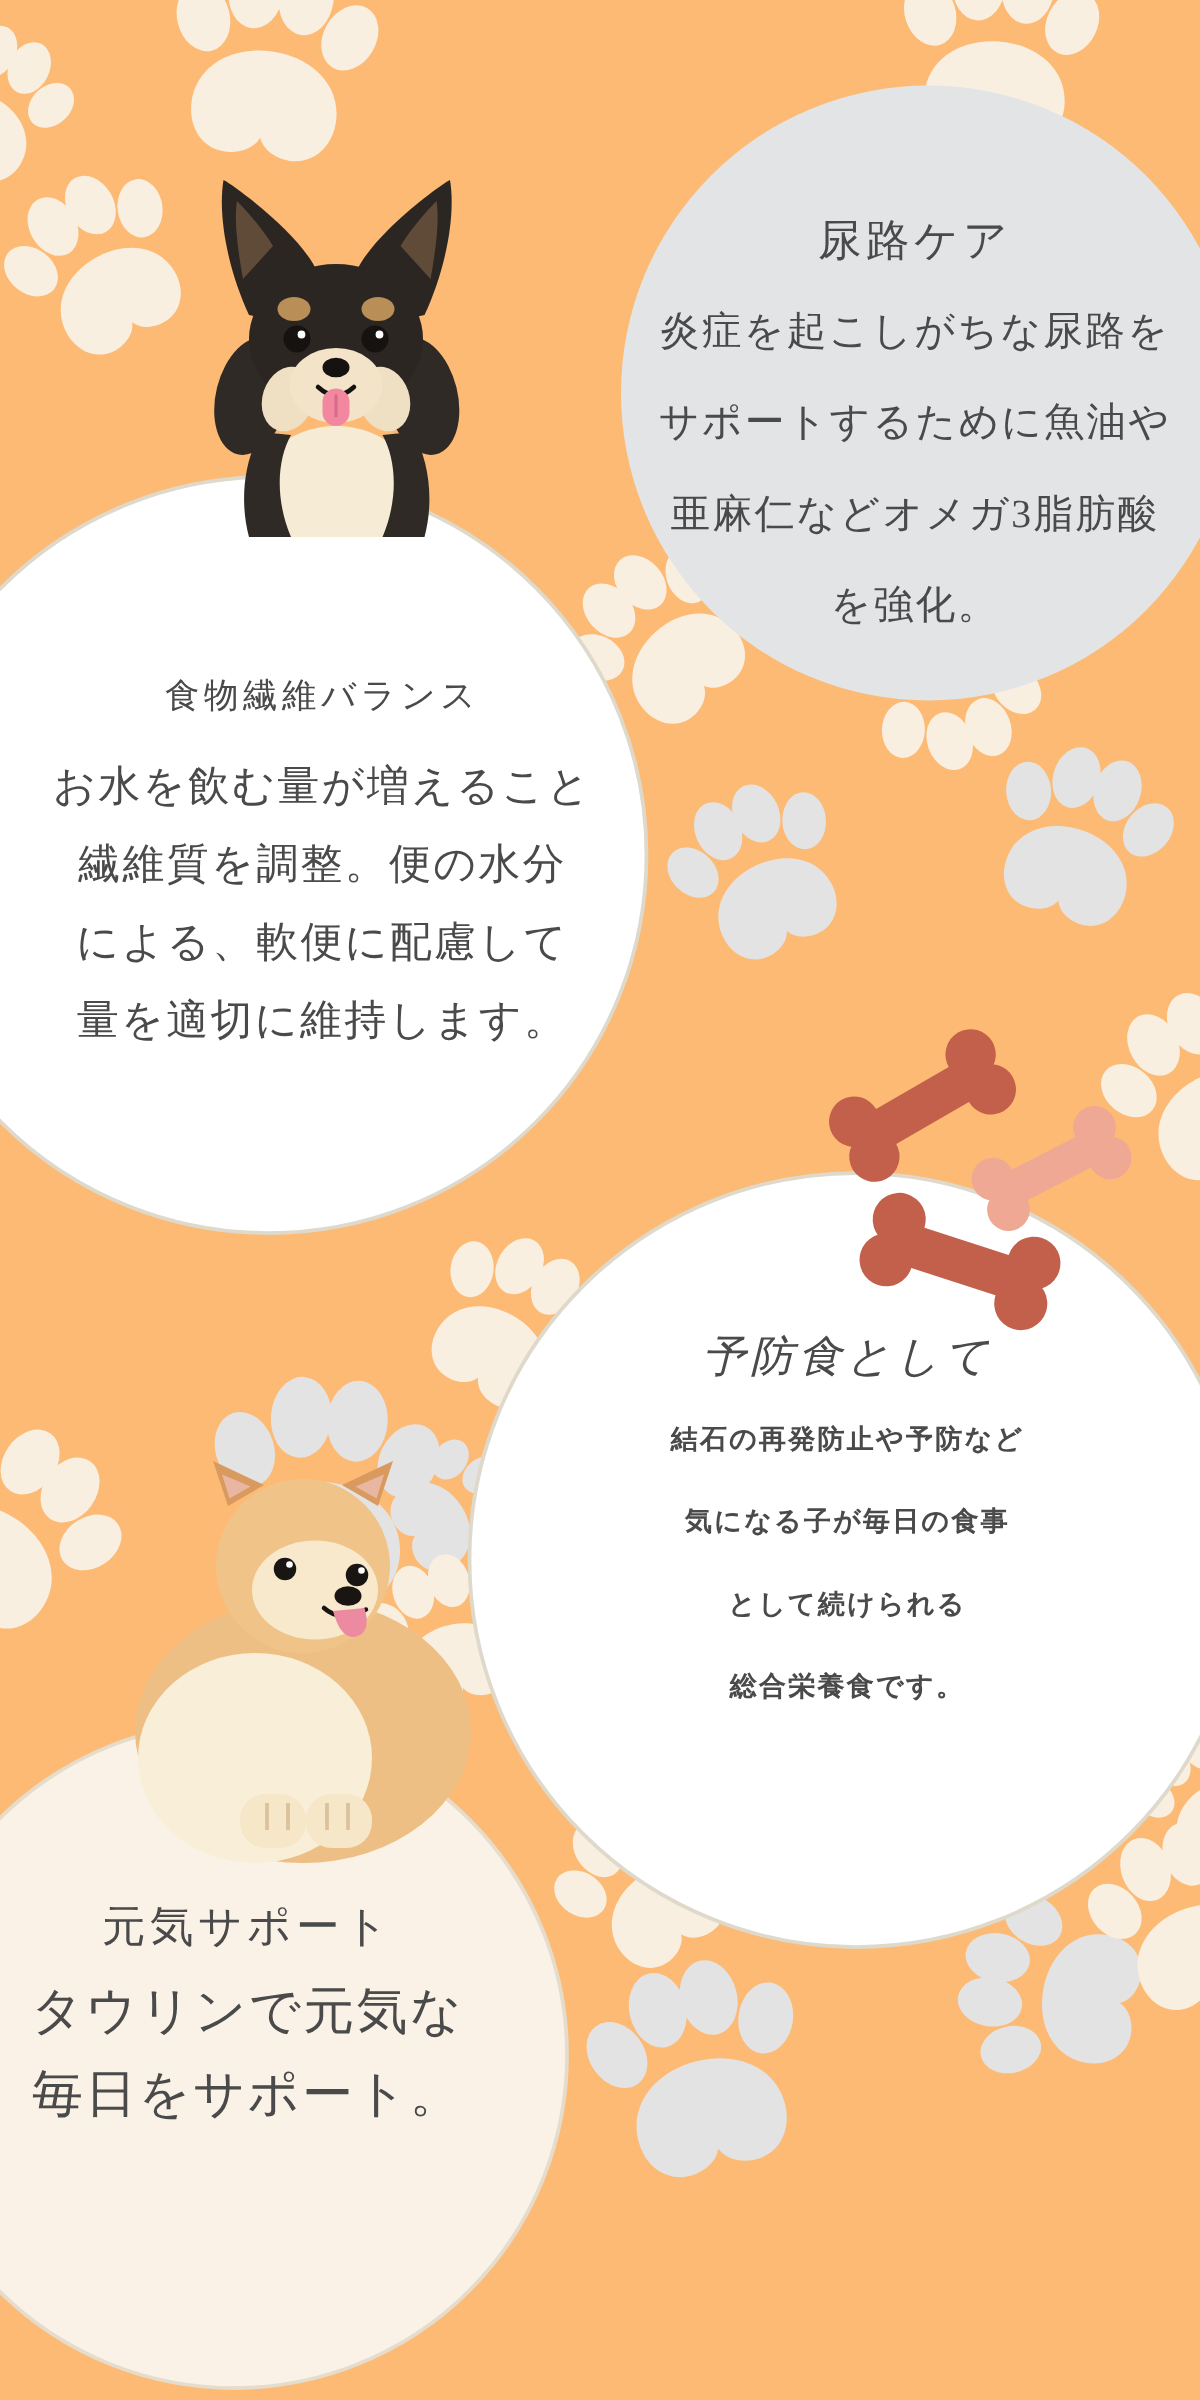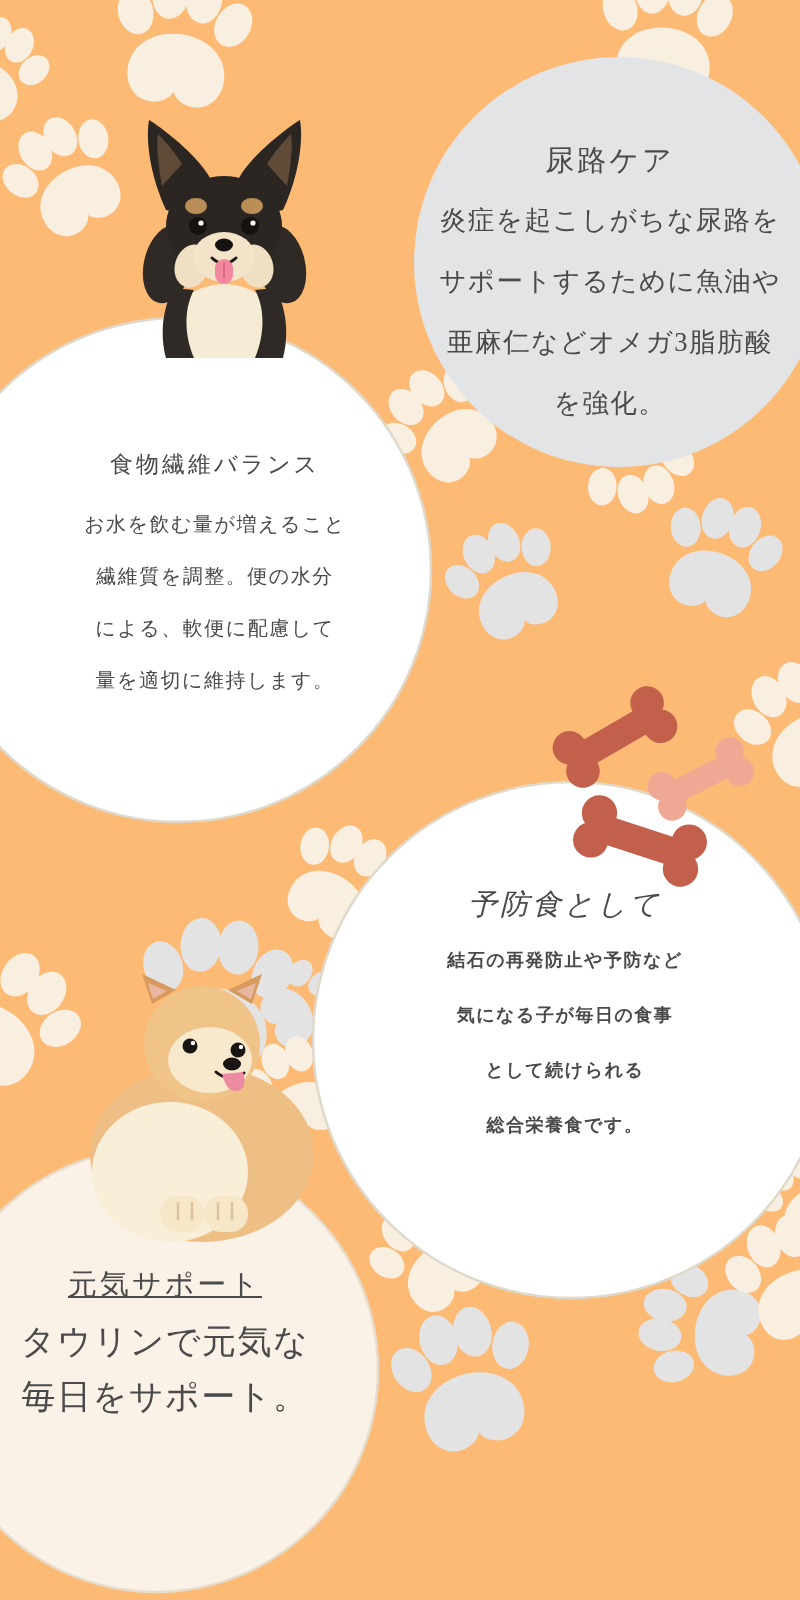--- a/index.html
+++ b/index.html
@@ -25,28 +25,28 @@
   .section{position:absolute;text-align:center;z-index:30;}
   .sec-title{font-weight:500;letter-spacing:3px;}
   .sec-line{letter-spacing:1.5px;white-space:nowrap;}
   
   .sec-urinary{left:425px;top:140px;width:370px;}
   .sec-urinary .sec-title{font-size:29px;line-height:40px;margin-bottom:10px;}
   .sec-urinary .sec-line{font-size:26.5px;line-height:61px;font-family:Liberation Serif, serif;}
   
   .sec-fiber{left:15px;top:442px;width:400px;}
   .sec-fiber .sec-title{font-size:23px;line-height:44px;margin-bottom:12px;}
-  .sec-fiber .sec-line{font-size:20px;line-height:52px;}
+  .sec-fiber .sec-line{font-size:28px;line-height:52px;}
   
   .sec-preventive{left:360px;top:884px;width:410px;}
   .sec-preventive .sec-title{font-size:29px;line-height:40px;margin-bottom:8px;font-style:italic;}
   .sec-preventive .sec-line{font-size:18px;line-height:55px;font-weight:bold;}
   
   .sec-vitality{left:20px;top:1264px;width:290px;}
-  .sec-vitality .sec-title{font-size:29px;line-height:40px;margin-bottom:10px;text-decoration:underline;}
+  .sec-vitality .sec-title{font-size:29px;line-height:40px;margin-bottom:10px;}
   .sec-vitality .sec-line{font-size:34px;line-height:55px;}
 
   .paw-cream{fill:var(--cream-paw);}
   .paw-gray{fill:var(--gray-paw);}
   .bone-dark{fill:var(--bone-dark);}
   .bone-light{fill:var(--bone-light);}
 </style>
 </head>
 <body>
 

